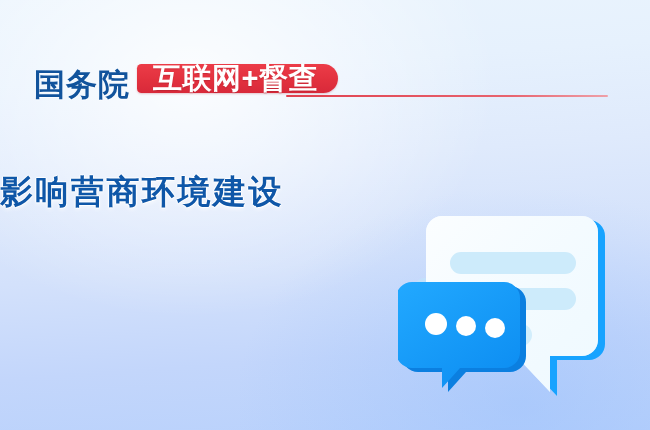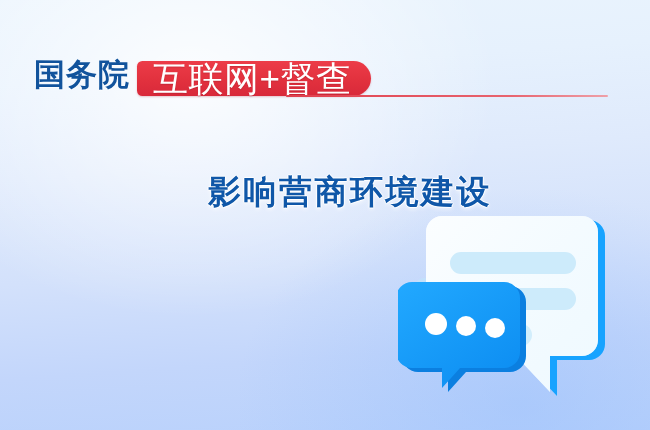--- a/index.html
+++ b/index.html
@@ -42,23 +42,23 @@
     width: 560px;
     height: 430px;
     background: radial-gradient(ellipse at center, rgba(150,190,252,0.45) 0%, rgba(150,190,252,0.0) 72%);
     pointer-events: none;
   }
 
   
   #header {
     position: absolute;
     left: 34px;
-    top: 54px;
+    top: 64px;
     display: flex;
-    align-items: flex-end;
+    align-items: flex-start;
     height: 42px;
   }
   #gov-label {
     color: #11539c;
     font-size: 31px;
     font-weight: bold;
     letter-spacing: 1px;
     line-height: 42px;
     white-space: nowrap;
     text-shadow: 0 1px 0 rgba(255,255,255,0.65);
@@ -68,22 +68,22 @@
     margin-left: 7px;
     background: linear-gradient(180deg, #ec3c48 0%, #e2313e 55%, #d8293a 100%);
     border-radius: 6px 20px 20px 6px;
     padding: 0 20px 0 16px;
     display: flex;
     align-items: center;
     box-shadow: 0 1px 2px rgba(180,40,55,0.25);
   }
   #badge-label {
     color: #ffffff;
-    font-size: 35px;
-    font-weight: normal;
+    font-size: 29px;
+    font-weight: bold;
     letter-spacing: 0.5px;
     white-space: nowrap;
     line-height: 1;
     text-shadow: 0 1px 1px rgba(150,25,40,0.35);
   }
   #header-rule {
     position: absolute;
     left: 286px;
     top: 95px;
     width: 322px;
@@ -91,22 +91,21 @@
     background: linear-gradient(90deg, #e0404e 0%, #e8646f 70%, #eea0a8 100%);
     border-radius: 1px;
   }
 
   
   #title-block {
     position: absolute;
     left: 0;
     top: 168px;
     width: 480px;
-    text-align: right;
-    margin-left: 12px;
+    text-align: left;
   }
   .title-line {
     color: #0f57a8;
     font-size: 33px;
     font-weight: bold;
     letter-spacing: 2.5px;
     line-height: 48px;
     white-space: nowrap;
     text-shadow:
        1px 0 0 rgba(255,255,255,0.9),

